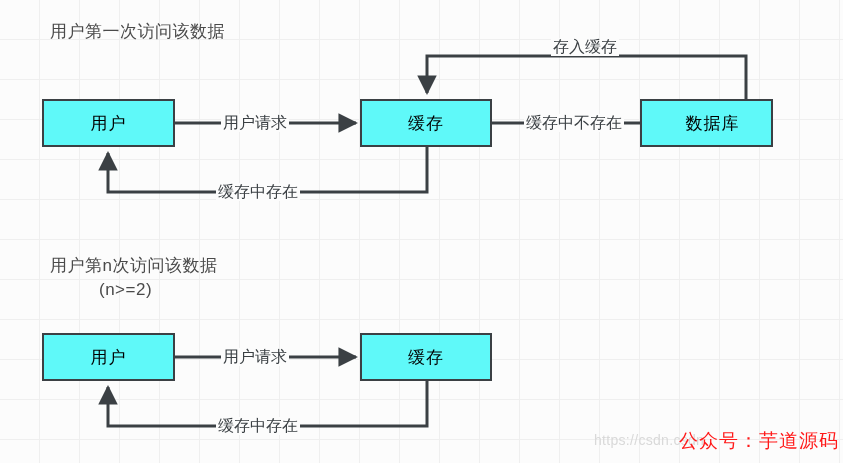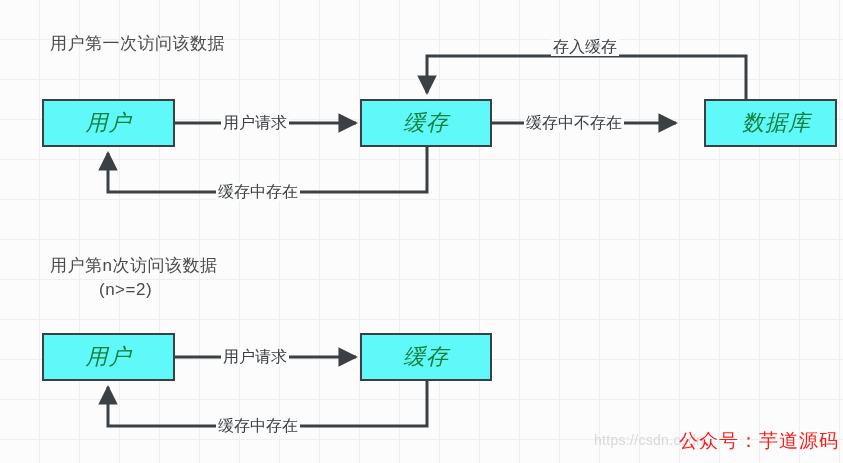--- a/index.html
+++ b/index.html
@@ -29,24 +29,23 @@
     height: 463px;
   }
   .node-box {
     position: absolute;
     background: #5FF9F9;
     border: 2px solid #3b4044;
     box-sizing: border-box;
     display: flex;
     align-items: center;
     justify-content: center;
-    color: #15803d;
-    font-size: 22px;
+    color: #000000;
+    font-size: 17px;
     letter-spacing: 1px;
-    font-style: italic;
   }
   .section-title {
     position: absolute;
     color: #4a4a4a;
     font-size: 17px;
     letter-spacing: 0.5px;
     white-space: nowrap;
   }
   .section-subtitle {
     position: absolute;
@@ -98,27 +97,27 @@
 
     <path d="M 746 99 L 746 56 L 427 56 L 427 93" fill="none" stroke="#3b4044" stroke-width="3" marker-end="url(#arrow)"></path>
 
     <path d="M 427 147 L 427 192 L 108 192 L 108 153" fill="none" stroke="#3b4044" stroke-width="3" marker-end="url(#arrow)"></path>
 
     <line x1="175" y1="357" x2="356" y2="357" stroke="#3b4044" stroke-width="3" marker-end="url(#arrow)"></line>
 
     <path d="M 427 381 L 427 426 L 108 426 L 108 387" fill="none" stroke="#3b4044" stroke-width="3" marker-end="url(#arrow)"></path>
   </svg>
 
-  <div class="section-title" style="left:50px; top:32px;">用户第一次访问该数据</div>
+  <div class="section-title" style="left:50px; top:20px;">用户第一次访问该数据</div>
 
   <div class="node-box" style="left:42px; top:99px; width:133px; height:48px;">用户</div>
 
   <div class="node-box" style="left:360px; top:99px; width:132px; height:48px;">缓存</div>
 
-  <div class="node-box" style="left:704px; top:99px; width:133px; height:48px;padding-left:12px;">数据库</div>
+  <div class="node-box" style="left:640px; top:99px; width:133px; height:48px;padding-left:12px;">数据库</div>
 
   <div class="edge-label" style="left:221px; top:114px;">用户请求</div>
 
   <div class="edge-label" style="left:524px; top:114px;">缓存中不存在</div>
 
   <div class="edge-label" style="left:551px; top:38px;">存入缓存</div>
 
   <div class="edge-label" style="left:216px; top:183px;">缓存中存在</div>
 
   <div class="section-title" style="left:50px; top:254px;">用户第n次访问该数据</div>

